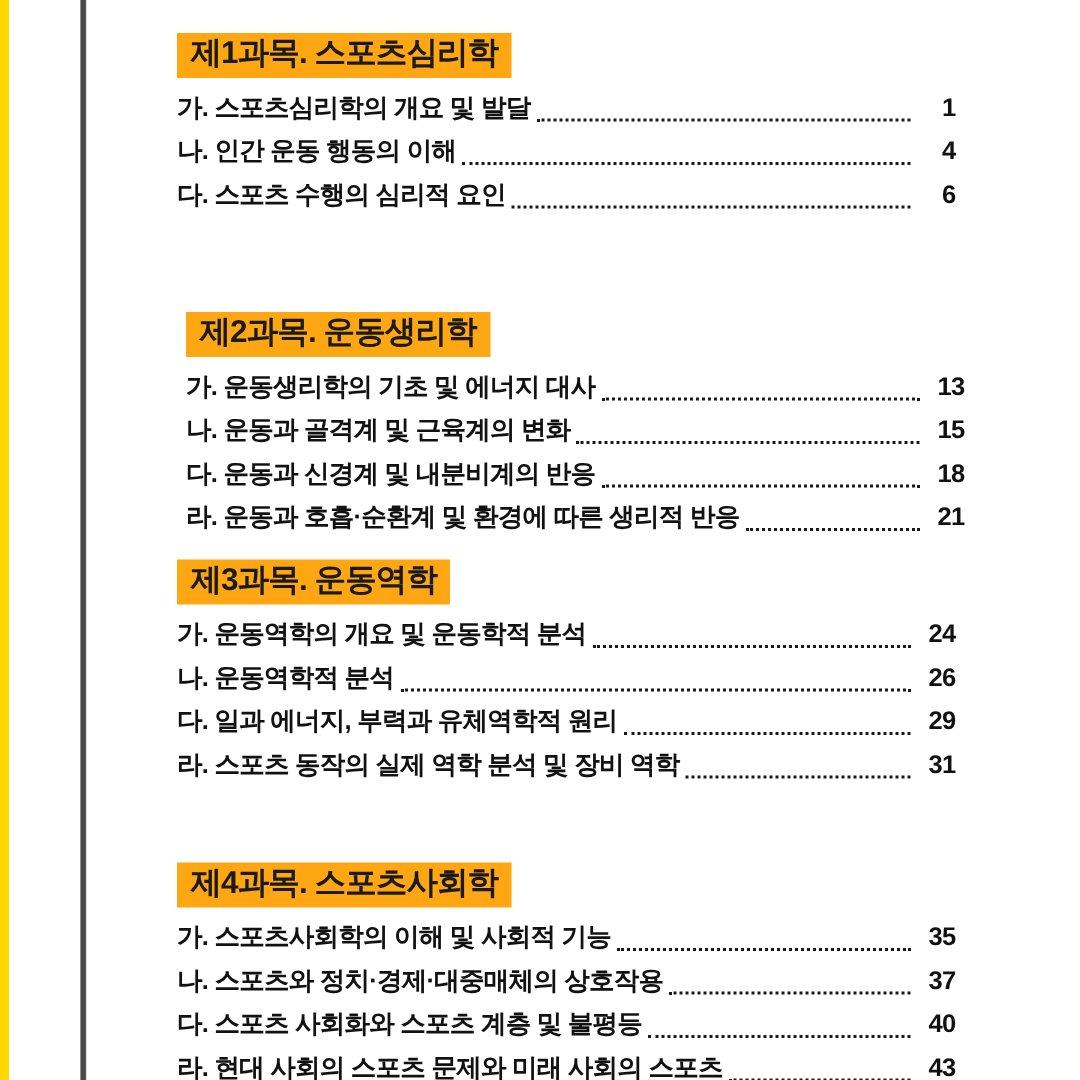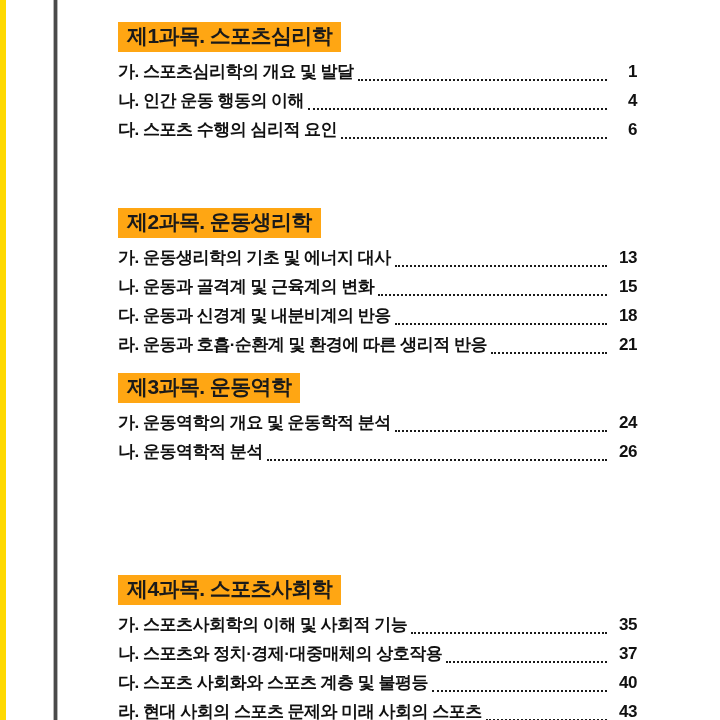--- a/index.html
+++ b/index.html
@@ -48,21 +48,21 @@
     position: absolute;
     left: 58px;
     top: 0;
     width: 672px;
     height: 720px;
     background: #ffffff;
   }
 
   .section { position: absolute; left: 0; width: 605px; }
   .section.s1 { top: 22px; }
-  .section.s2 { top: 208px; }
+  .section.s2 { top: 208px; padding-left: 6px; }
   .section.s3 { top: 373px; }
   .section.s4 { top: 575px; }
 
   
   .section-heading {
     display: inline-block;
     margin: 0 0 6px 60px;
     padding: 3px 9px 4px 9px;
     background: #ffa613;
     color: #1a1a1a;
@@ -182,20 +182,30 @@
         <li class="entry">
           <span class="entry-label">가. 운동역학의 개요 및 운동학적 분석</span>
           <span class="leader"></span>
           <span class="entry-page">24</span>
         </li>
         <li class="entry">
           <span class="entry-label">나. 운동역학적 분석</span>
           <span class="leader"></span>
           <span class="entry-page">26</span>
         </li>
+        <li class="entry">
+          <span class="entry-label">다. 일과 에너지, 부력과 유체역학적 원리</span>
+          <span class="leader"></span>
+          <span class="entry-page">29</span>
+        </li>
+        <li class="entry">
+          <span class="entry-label">라. 스포츠 동작의 실제 역학 분석 및 장비 역학</span>
+          <span class="leader"></span>
+          <span class="entry-page">31</span>
+        </li>
       </ul>
     </div>
 
     <div class="section s4">
       <div class="section-heading">제4과목. 스포츠사회학</div>
       <ul class="entries">
         <li class="entry">
           <span class="entry-label">가. 스포츠사회학의 이해 및 사회적 기능</span>
           <span class="leader"></span>
           <span class="entry-page">35</span>

